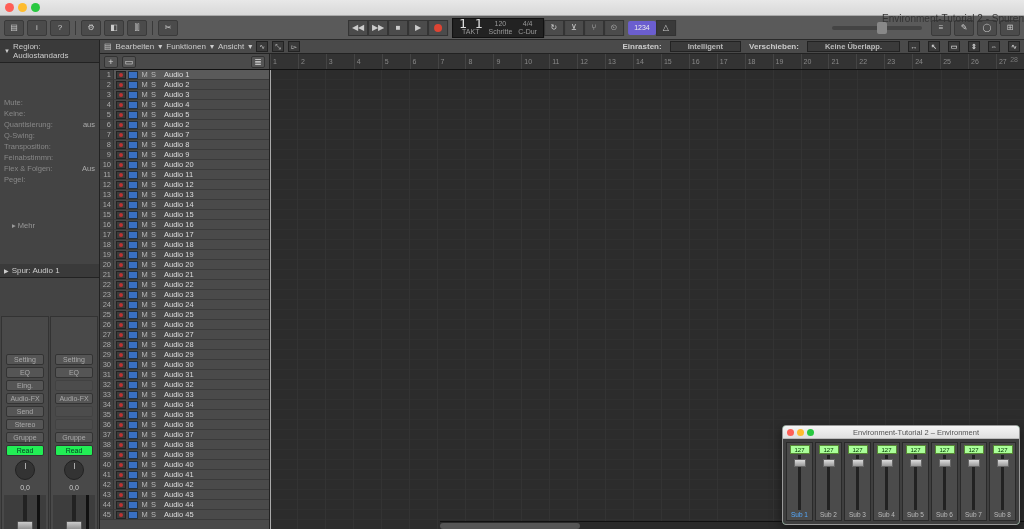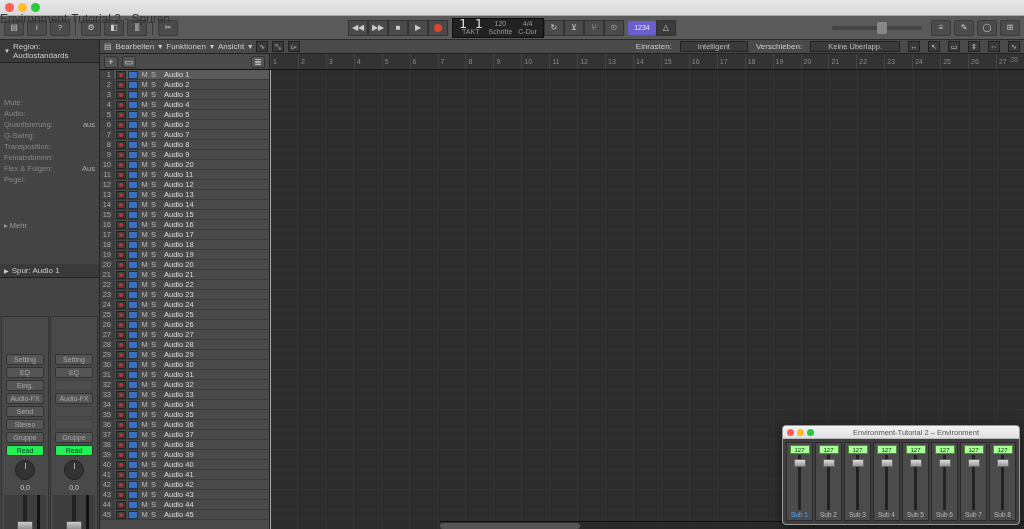--- a/index.html
+++ b/index.html
@@ -2,21 +2,21 @@
 <html><head>
 <meta charset="utf-8">
 <style>
   * { margin:0; padding:0; box-sizing:border-box; font-family:-apple-system,Helvetica,Arial,sans-serif; user-select:none; }
   body { width:1024px; height:529px; background:#1e1e1e; overflow:hidden; color:#bbb; font-size:9px; }
   
   .titlebar { height:16px; background:linear-gradient(#e8e8e8,#d8d8d8); display:flex; align-items:center; position:relative; border-bottom:1px solid #aaa;}
   .traffic { display:flex; gap:4px; margin-left:5px; }
   .dot { width:9px; height:9px; border-radius:50%; }
   .red{background:#ff5f57;} .yellow{background:#febc2e;} .green{background:#28c840;}
-  .title-center{ position:absolute; left:0; right:0; text-align:left; color:#333; font-size:12px;margin-top:22px; }
+  .title-center{ position:absolute; left:0; right:0; text-align:right; color:#333; font-size:10px;margin-top:22px; }
   
   .toolbar { height:24px; background:#5a5a5a; display:flex; align-items:center; border-bottom:1px solid #2a2a2a; padding:0 4px; gap:3px;}
   .tb-btn { width:20px; height:16px; background:#4b4b4b; border:1px solid #3a3a3a; border-radius:2px; display:flex; align-items:center;justify-content:center; color:#ccc; font-size:8px;}
   .tb-sep { width:1px; height:14px; background:#3a3a3a; margin:0 2px;}
   .transport { position:absolute; left:50%; transform:translateX(-50%); display:flex; align-items:center; gap:0; }
   .trans-btn { width:20px; height:16px; background:#4b4b4b; border:1px solid #333; display:flex; align-items:center; justify-content:center; color:#ccc; font-size:8px;}
   .record-dot{ width:8px; height:8px; background:#d43; border-radius:50%; }
   .lcd { height:20px; background:#222; border:1px solid #111; margin-left:4px; display:flex; align-items:center; padding:0 6px; gap:6px; color:#999;}
   .lcd .big{font-size:13px; color:#ddd; font-family:monospace;}
   .lcd .col{ text-align:center; line-height:8px; font-size:7px;}
@@ -43,21 +43,21 @@
   .fader-slot{ width:100%; height:85px; background:#3d3d3d; position:relative; margin-top:2px; display:flex; justify-content:center;}
   .fader-track{ width:4px; height:100%; background:#222; position:relative;}
   .fader-cap{ position:absolute; width:16px; height:10px; background:linear-gradient(#ccc,#888); left:-6px; top:30%; border:1px solid #555; border-radius:1px;}
   .meter{ width:3px; height:85px; background:#111; position:absolute; right:6px; top:0;}
   .ms-row{ display:flex; gap:2px; margin-top:2px;}
   .ms-row .ms{ width:14px; height:10px; background:#555; color:#ccc; font-size:7px; display:flex; align-items:center;justify-content:center; border:1px solid #333;}
   .strip-name{ font-size:7px; color:#ddd; margin-top:2px;}
   
   .tracks-area { flex:1; display:flex; flex-direction:column; background:#353535; position:relative;}
   .track-menubar{ height:14px; background:#4a4a4a; border-bottom:1px solid #222; display:flex; align-items:center; gap:4px; padding:0 4px; font-size:8px; color:#ccc;}
-  .track-menubar .snap-area{margin-left:auto; display:flex; align-items:center; gap:8px;}
+  .track-menubar .snap-area{margin-left:auto; display:flex; align-items:center; gap:8px;font-weight:bold;}
   .snap-box{ background:#3a3a3a; border:1px solid #222; padding:0 17px; height:11px; display:flex;align-items:center; color:#bbb; font-size:7.5px;}
   .tiny-icon{ width:12px; height:11px; background:#3a3a3a; border:1px solid #222; display:flex;align-items:center;justify-content:center; font-size:7px; color:#ccc;}
   
   .ruler-row{ display:flex; height:16px; border-bottom:1px solid #111;}
   .trackhead-top{ width:170px; background:#4a4a4a; border-right:1px solid #222; display:flex; align-items:center; gap:4px; padding:0 4px;}
   .add-btn{ width:14px;height:12px;background:#555;border:1px solid #333;color:#ddd;display:flex;align-items:center;justify-content:center;font-size:9px;border-radius:2px;}
   .ruler{ flex:1; background:#333; position:relative; display:flex;}
   .ruler .tick{ flex:1; border-left:1px solid #444; color:#888; font-size:7px; padding-left:2px; line-height:16px;}
   .ruler .end{ position:absolute; right:6px; top:2px; color:#777; font-size:7px;}
   
@@ -160,21 +160,21 @@
     <div class="insp-head">
         <span class="tri">▼</span>
         <span>Region: Audiostandards</span>
       </div>
     <div class="insp-rows" id="insp-rows">
         <div class="insp-row">
           <span>Mute:</span>
           <span class="v"></span>
         </div>
         <div class="insp-row">
-          <span>Audio:</span>
+          <span>Keine:</span>
           <span class="v"></span>
         </div>
         <div class="insp-row">
           <span>Quantisierung:</span>
           <span class="v">aus</span>
         </div>
         <div class="insp-row">
           <span>Q-Swing:</span>
           <span class="v"></span>
         </div>
@@ -188,21 +188,21 @@
         </div>
         <div class="insp-row">
           <span>Flex &amp; Folgen:</span>
           <span class="v">Aus</span>
         </div>
         <div class="insp-row">
           <span>Pegel:</span>
           <span class="v"></span>
         </div>
       </div>
-    <div class="insp-row" style="padding:1px 4px;color:#999;">▸ Mehr</div>
+    <div class="insp-row" style="padding:1px 12px;color:#999;">▸ Mehr</div>
     <div class="insp-head">
         <span class="tri">▶</span>
         <span>Spur: Audio 1</span>
       </div>
     <div class="strips">
       <div class="strip">
         <div style="height:32px;"></div>
         <div class="sbtn">Setting</div>
         <div class="sbtn">EQ</div>
         <div class="sbtn">Eing.</div>

